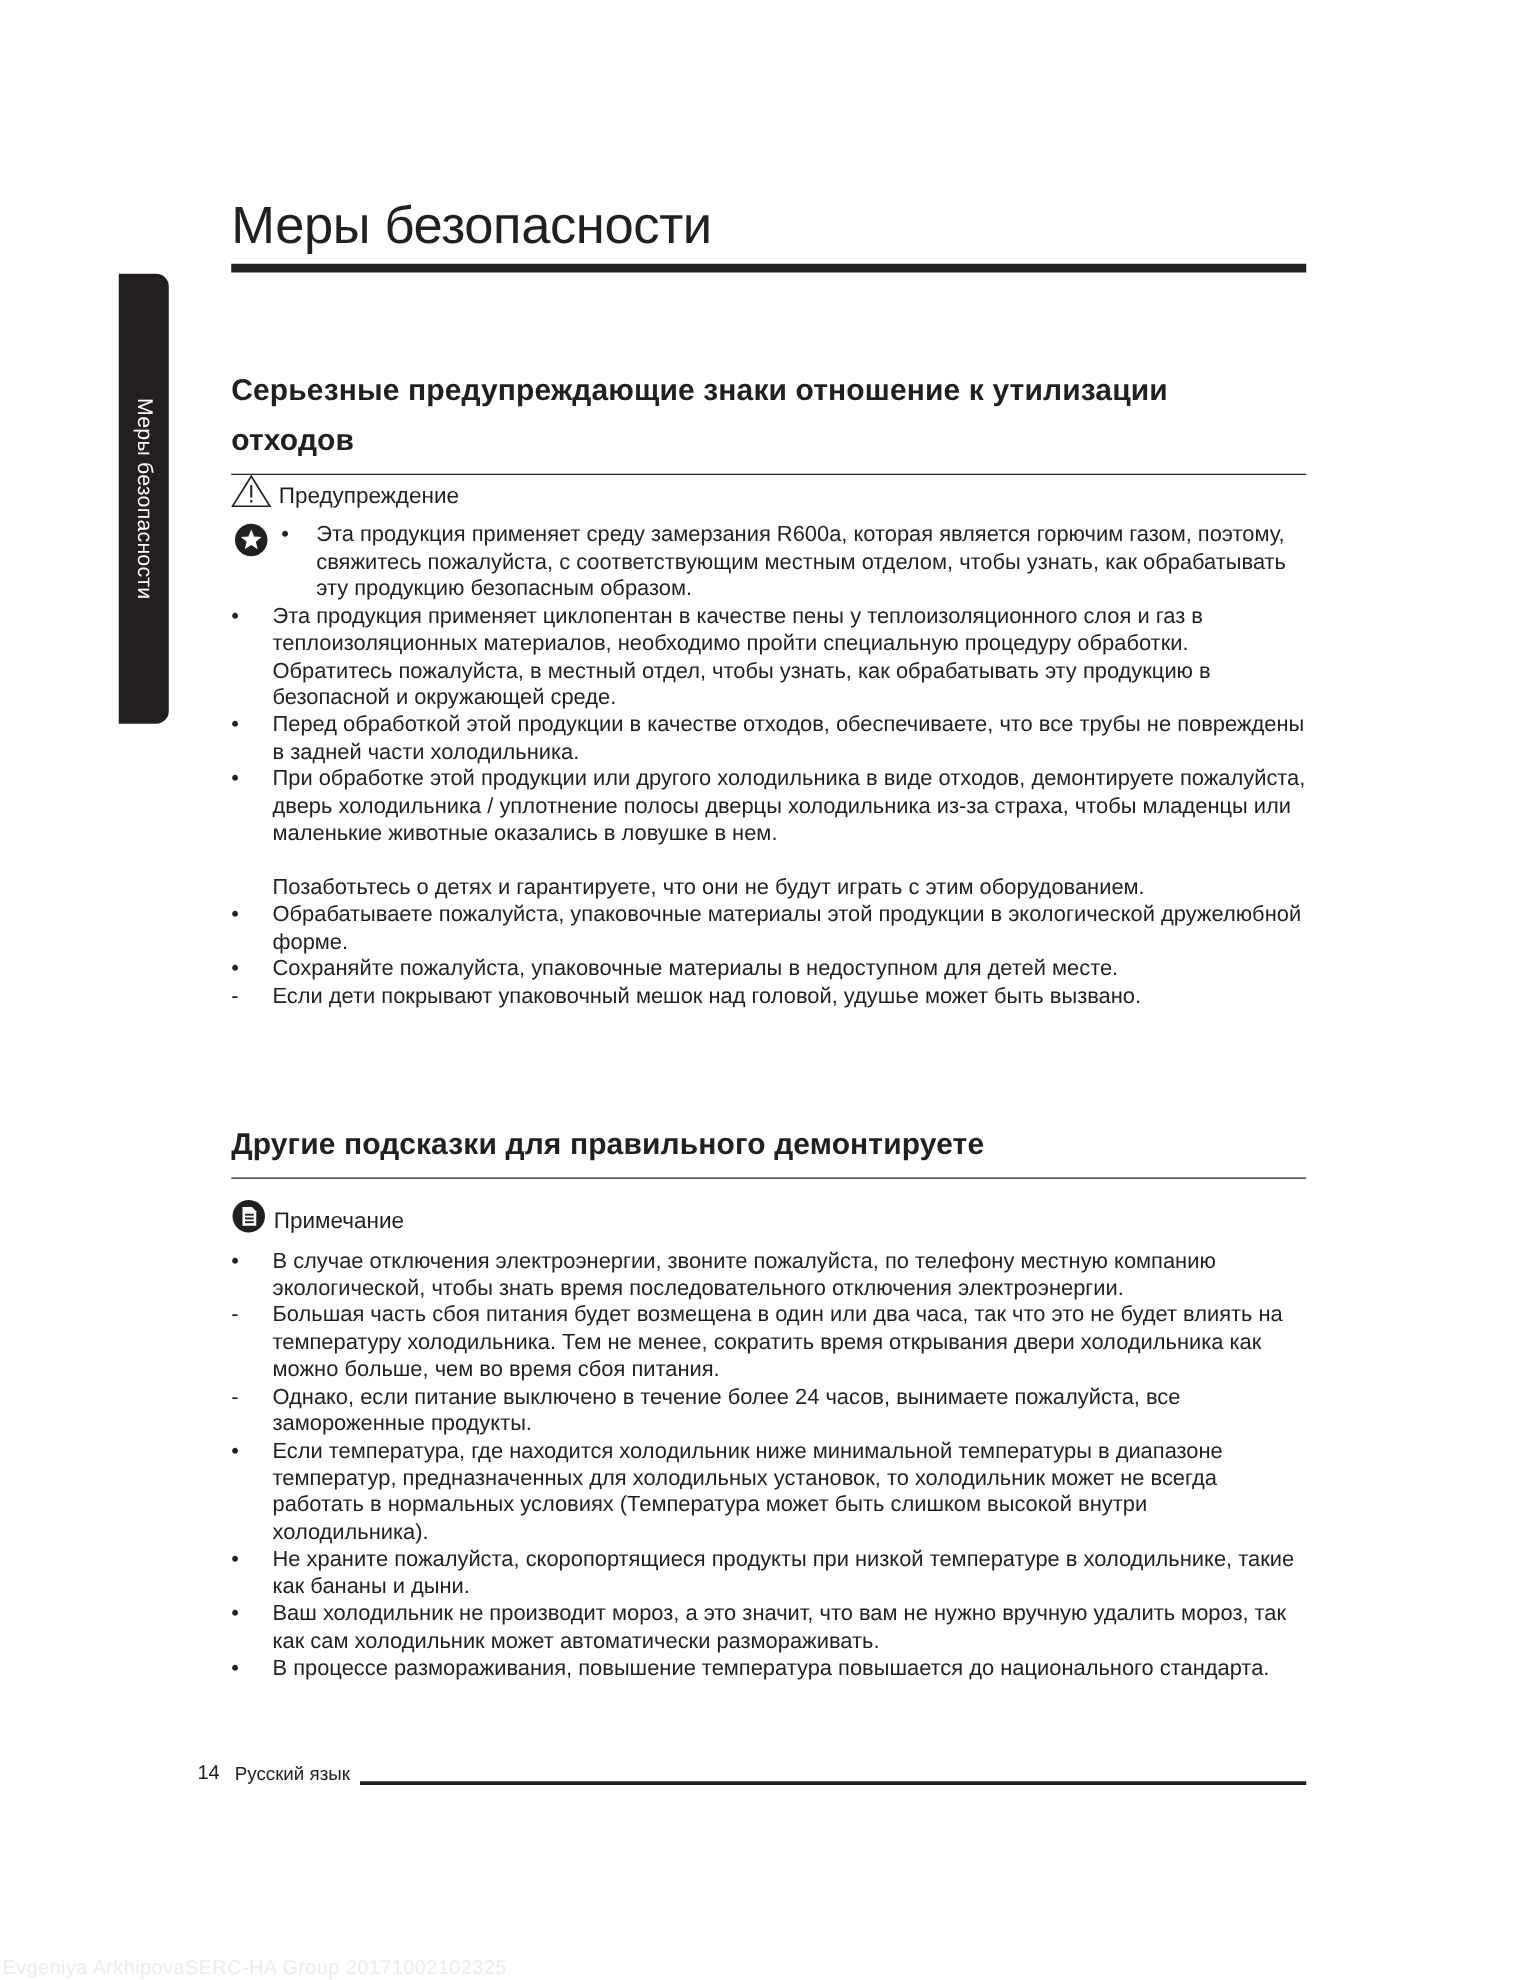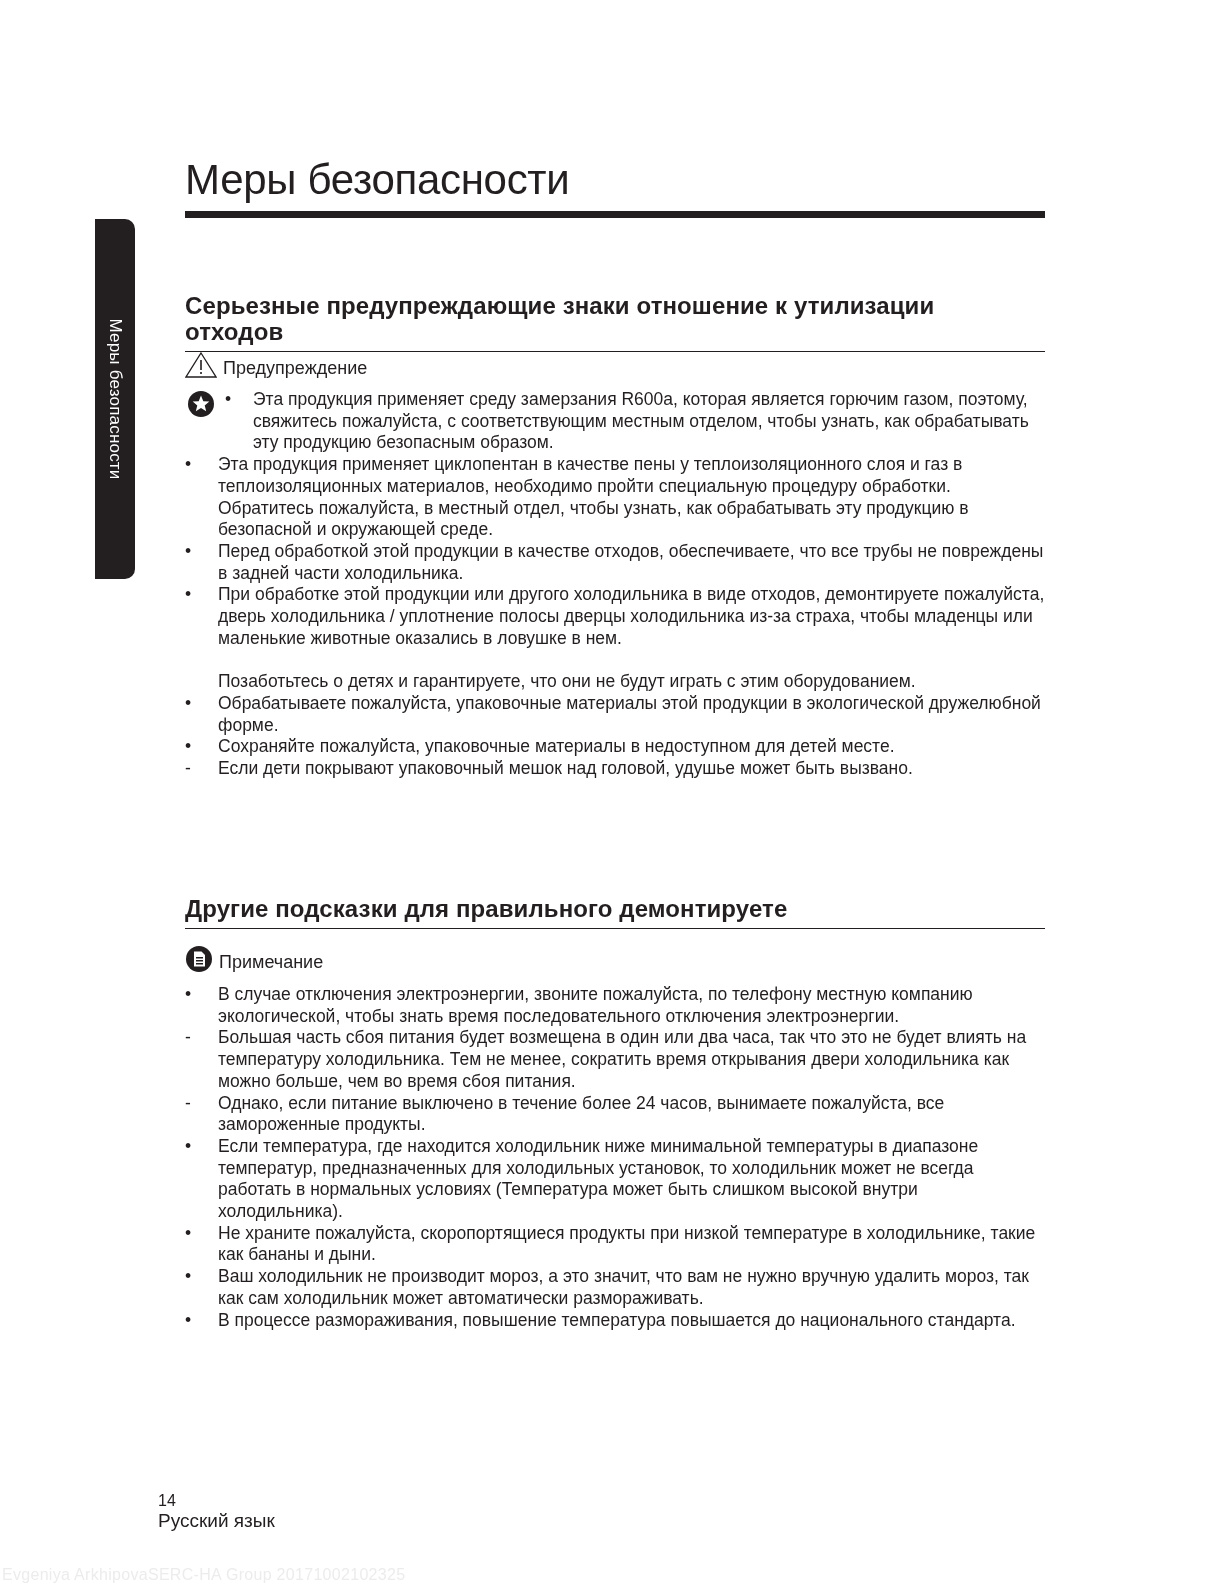--- a/index.html
+++ b/index.html
@@ -10,37 +10,37 @@
               background: #231f20; border-radius: 0 10px 10px 0; }
   .side-tab-text { position: absolute; left: 50%; top: 50%;
                    transform: translate(-50%, -50%) rotate(90deg);
                    color: #ffffff; font-size: 17px; white-space: nowrap; letter-spacing: 0.2px; }
 
   .page-title { position: absolute; left: 185px; top: 152px; font-size: 42px; font-weight: normal;
                 margin: 0; line-height: 56px; letter-spacing: -0.3px; }
   .title-rule { position: absolute; left: 185px; top: 211px; width: 860px; height: 7px; background: #231f20; }
 
   .section { position: absolute; left: 185px; width: 860px; }
-  .section-heading { margin: 0; font-size: 24px; font-weight: bold; line-height: 26px;
+  .section-heading { margin: 0; font-size: 24px; font-weight: bold; line-height: 40px;
                      letter-spacing: 0.1px; }
   .section-rule { height: 1px; background: #231f20; margin-top: 6px; }
 
   .callout { display: flex; align-items: center; font-size: 18px; line-height: 22px; }
   .callout .ic { display: inline-block; margin-right: 6px; }
 
   .list { margin: 0; padding: 0; list-style: none; font-size: 17.5px; line-height: 21.7px; }
   .list li { position: relative; padding-left: 33px; }
   .list li .mark { position: absolute; left: 0; width: 20px; text-align: left; }
   .list li.first-with-icon { padding-left: 68px; }
   .list li.first-with-icon .mark { left: 40px; }
   .list li.first-with-icon .star { position: absolute; left: 2px; top: 1px; }
 
-  .footer { position: absolute; left: 158px; top: 1492px; display: flex; align-items: flex-start; width: 887px; flex-direction: column; }
+  .footer { position: absolute; left: 158px; top: 1410px; display: flex; align-items: flex-end; width: 887px; }
   .footer-page { font-size: 16px; margin-right: 12px; }
-  .footer-lang { font-size: 19px; margin-right: 8px; }
+  .footer-lang { font-size: 15px; margin-right: 8px; }
   .footer-rule { flex: 1; height: 3px; background: #231f20; }
 
   .watermark { position: absolute; left: 2px; top: 1566px; font-size: 16px; color: #ececec; letter-spacing: 0.3px; }
 </style>
 </head>
 <body>
 
 <div class="side-tab">
   <span class="side-tab-text">Меры безопасности</span>
 </div>

